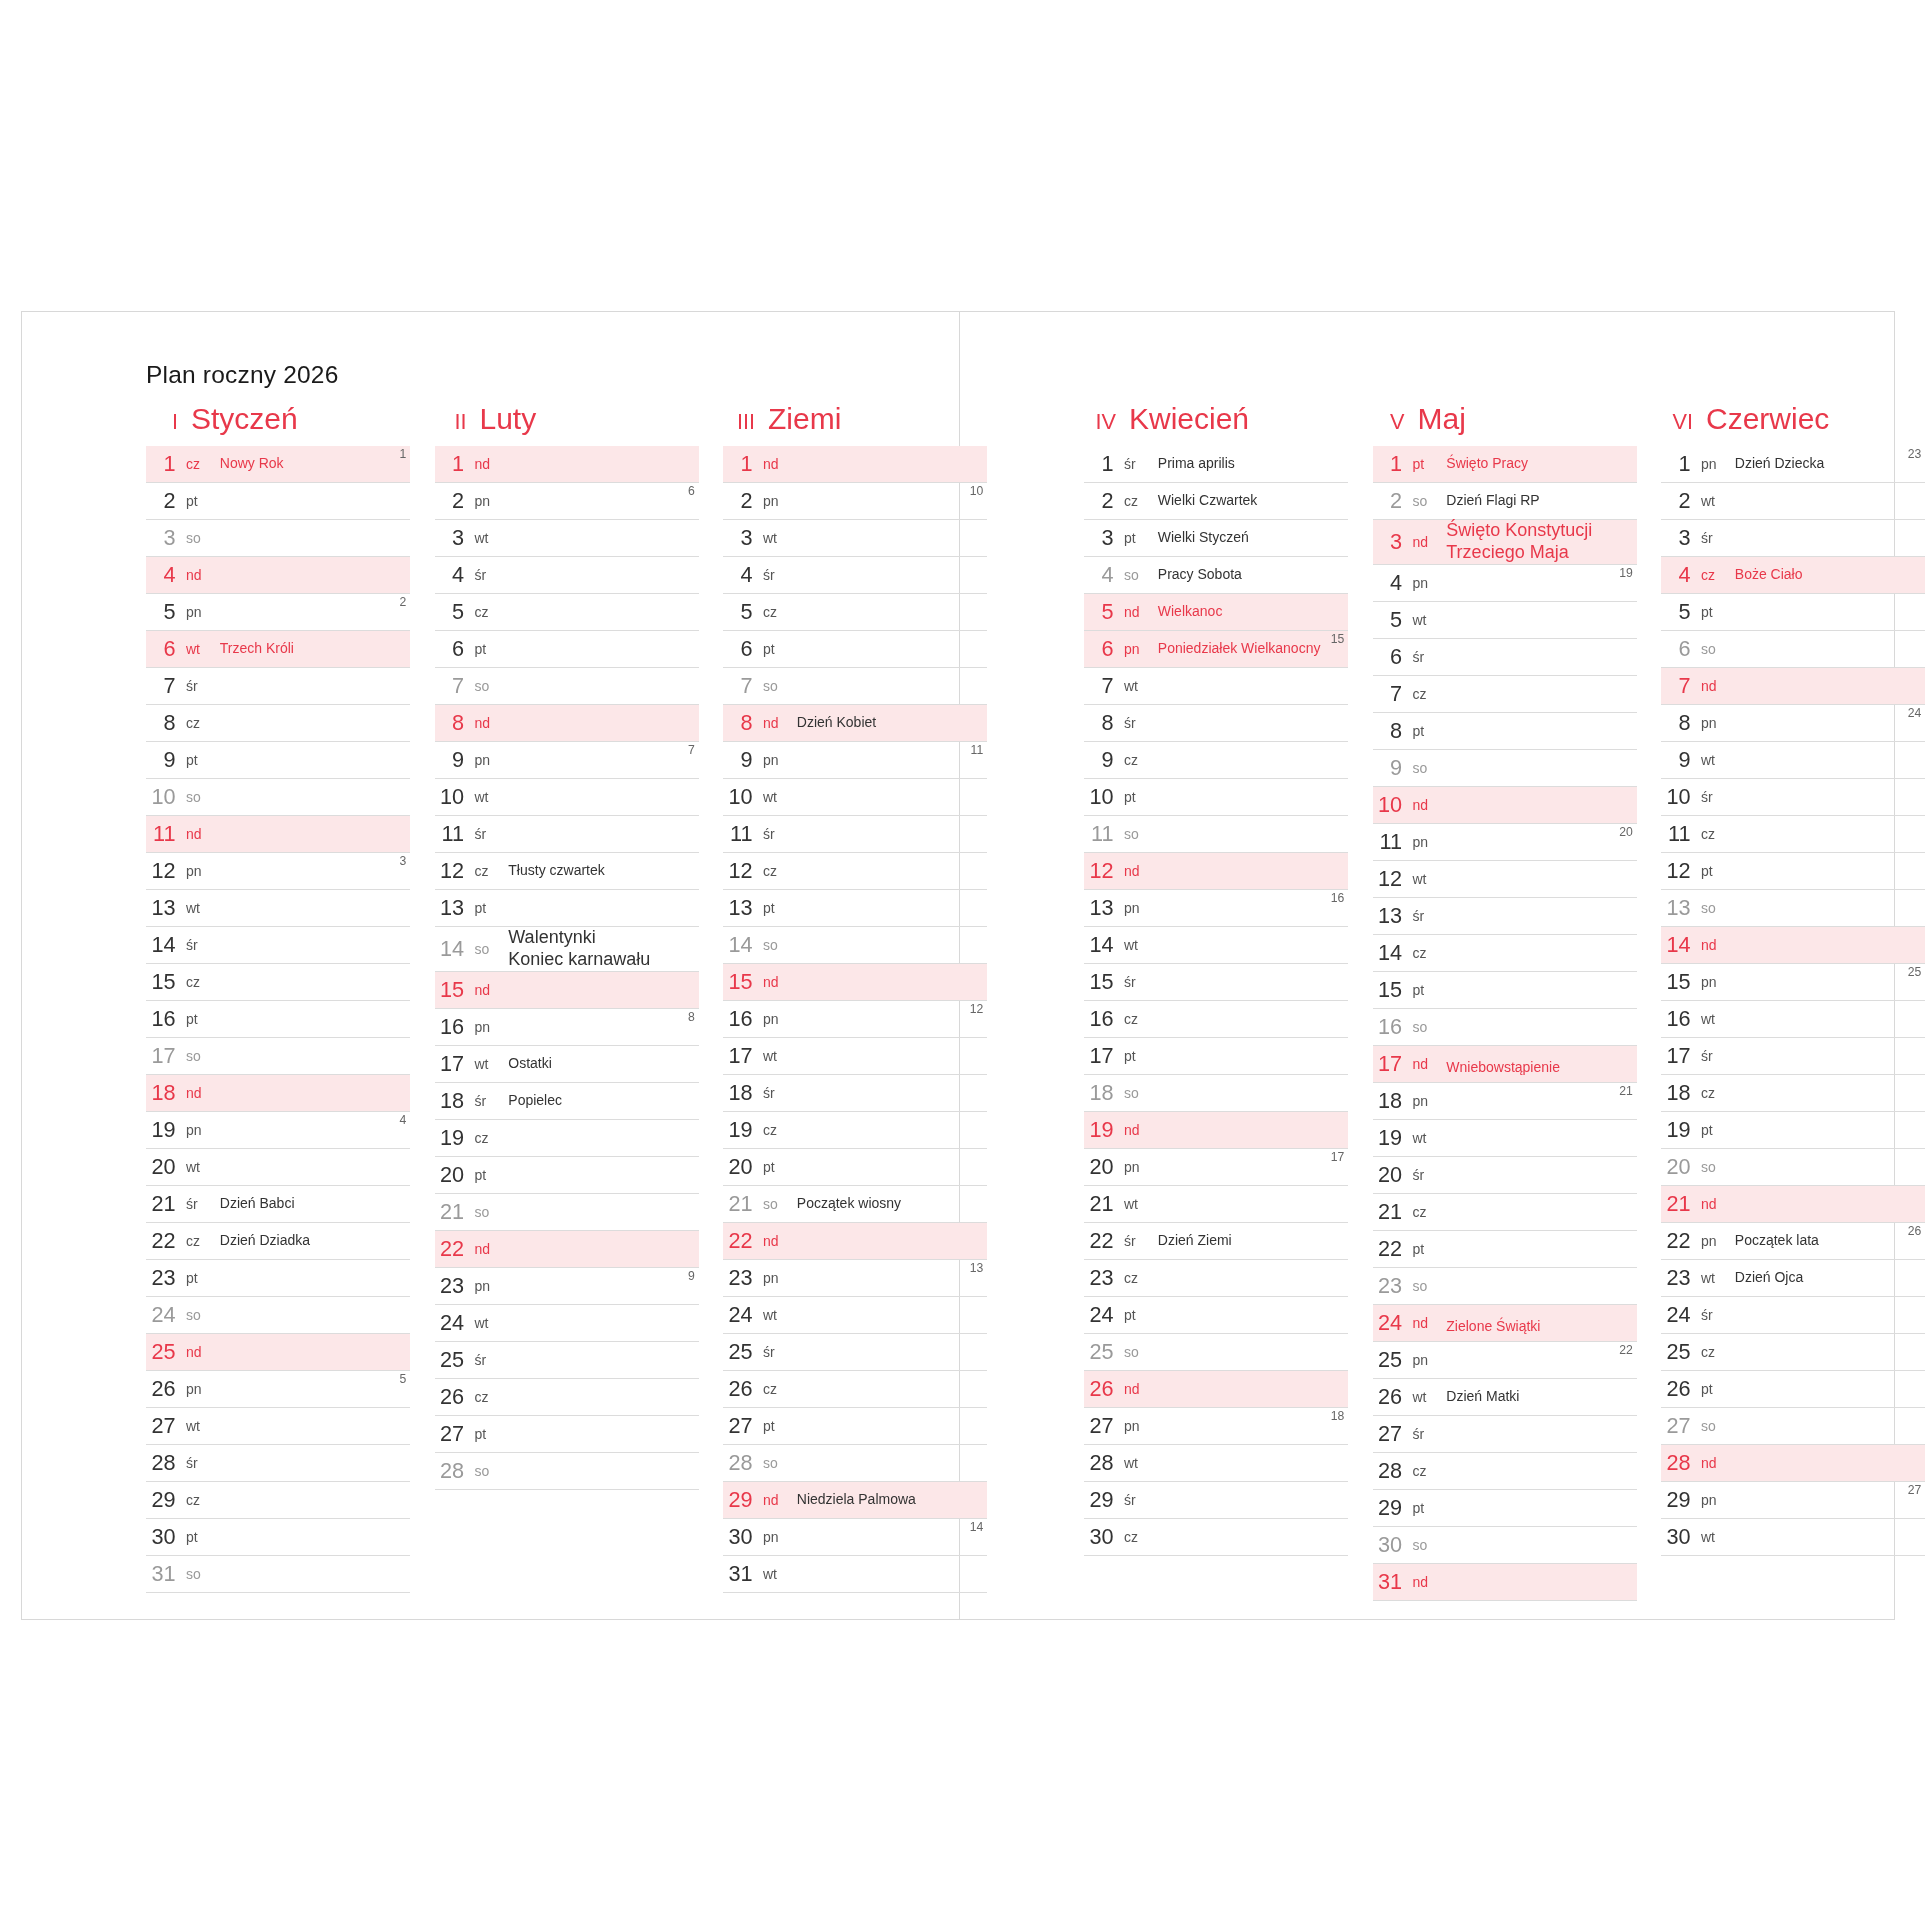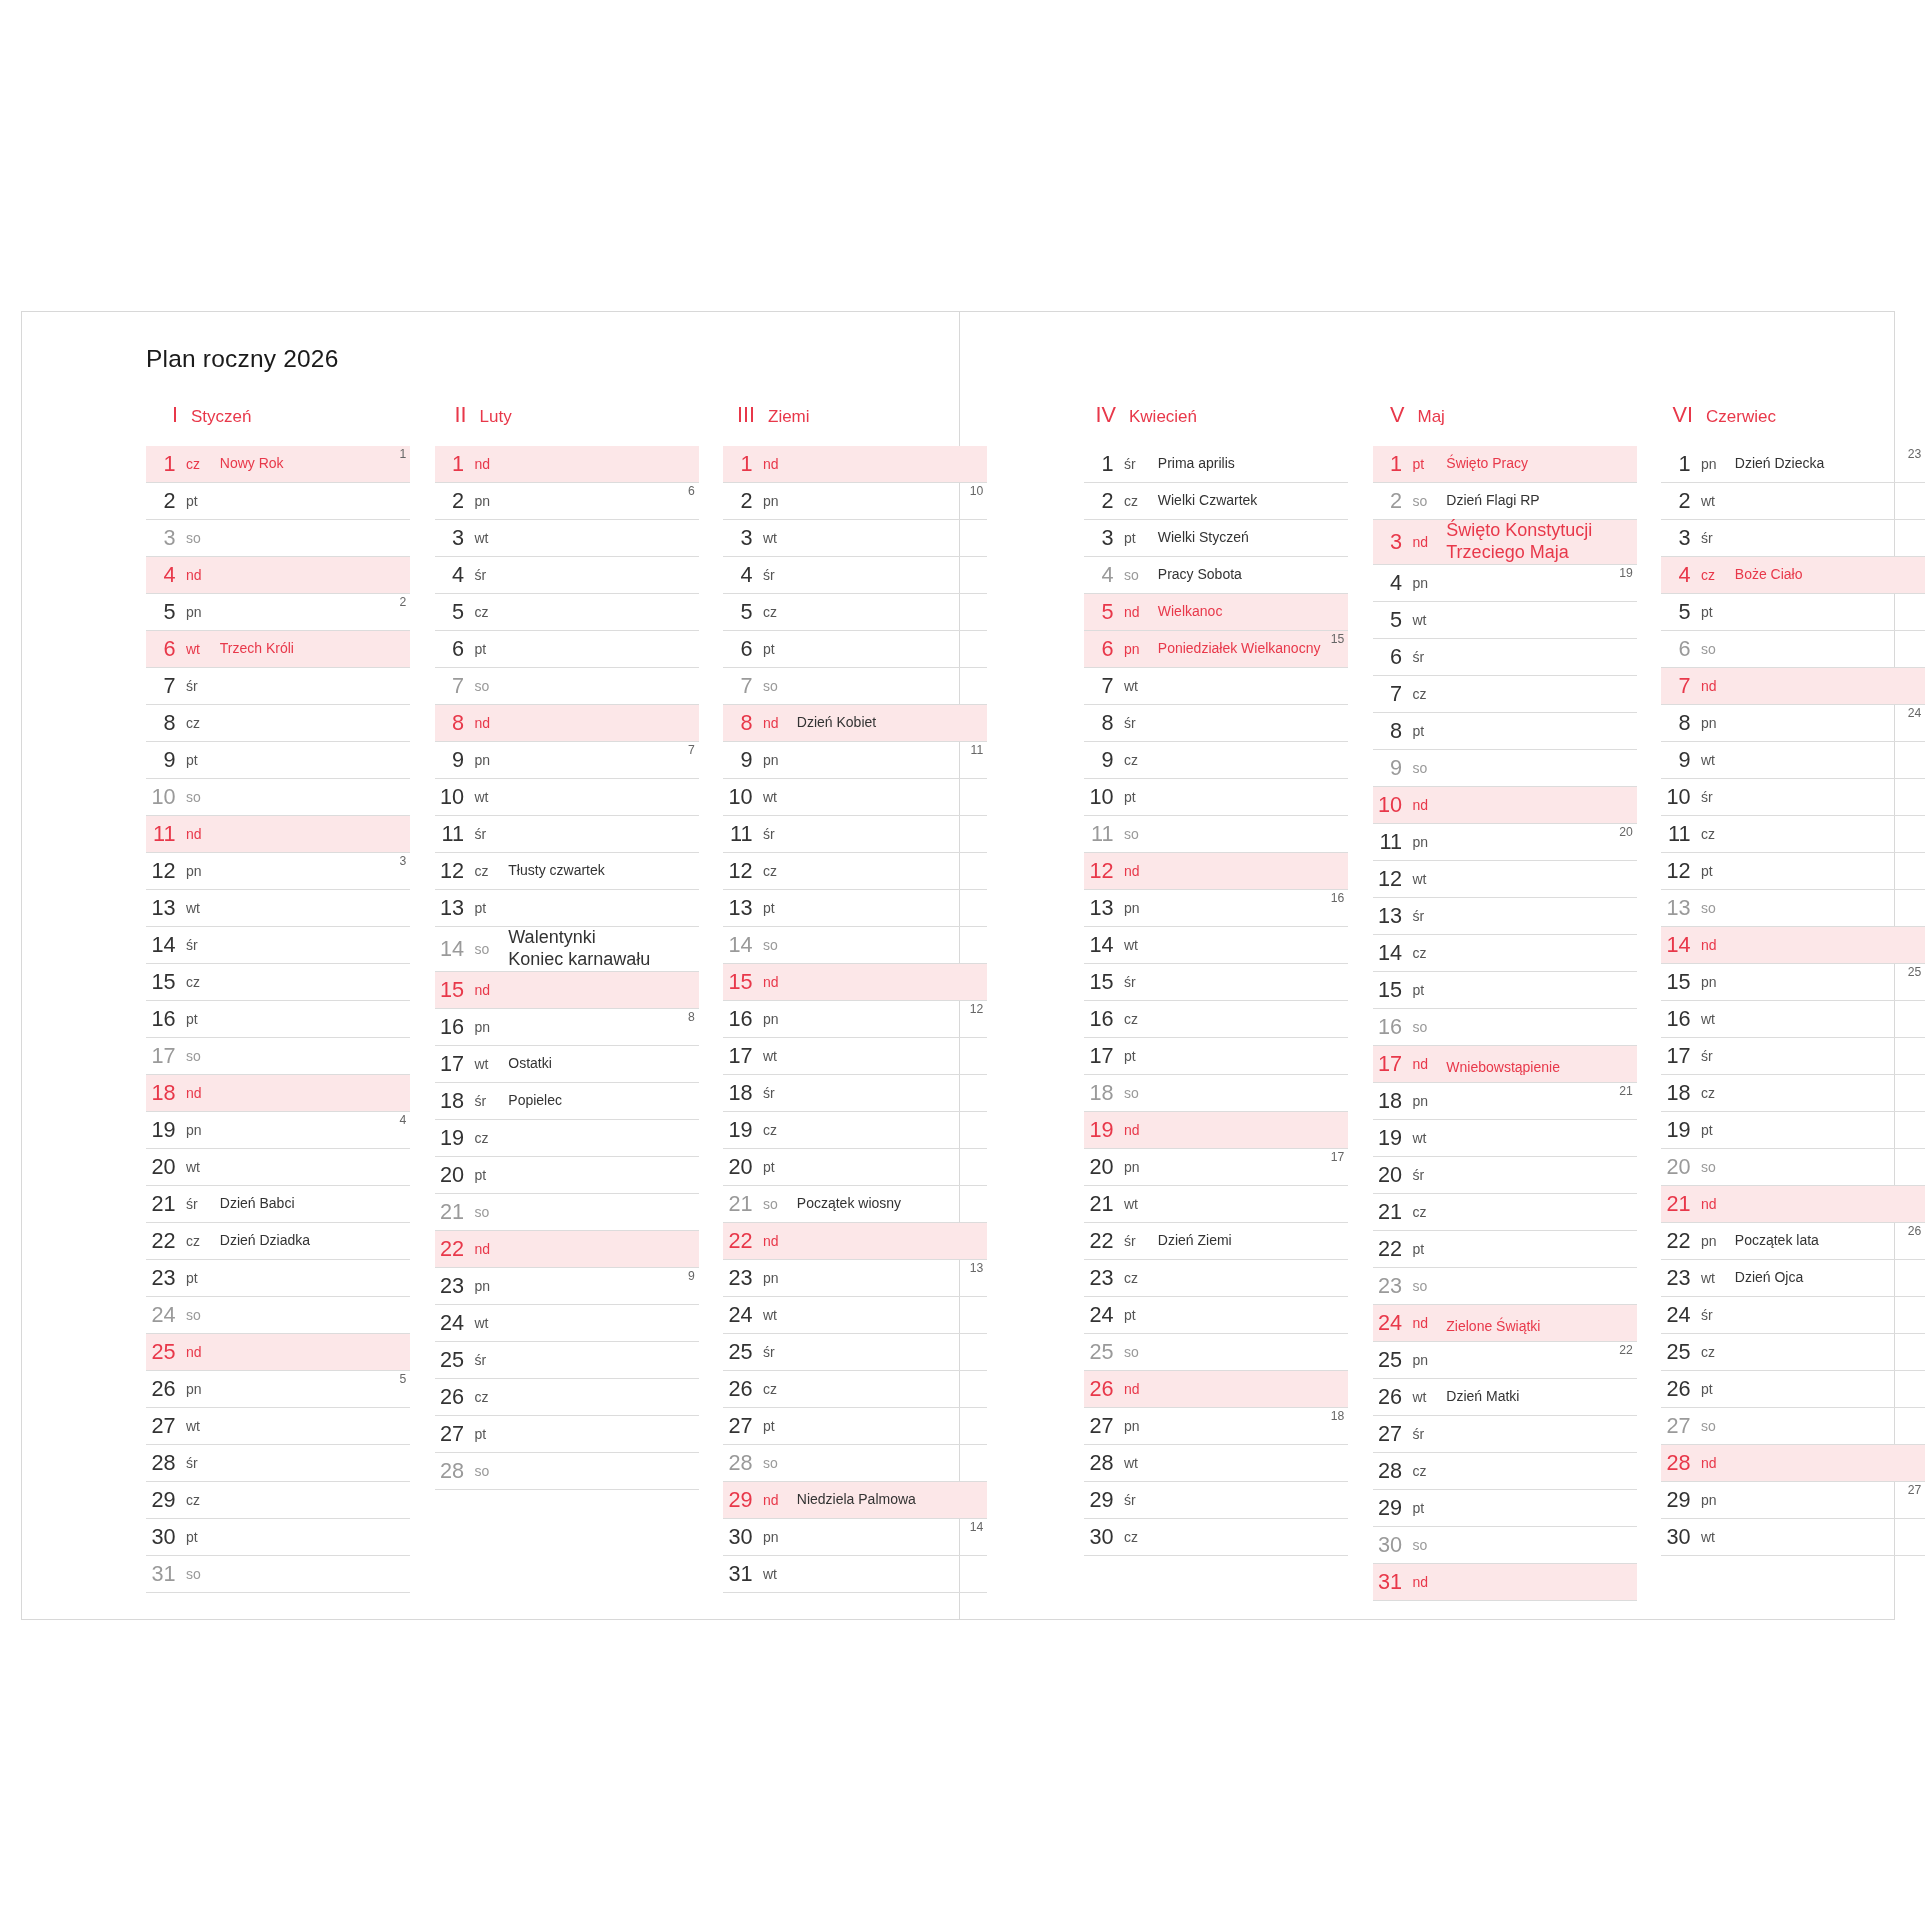--- a/index.html
+++ b/index.html
@@ -25,21 +25,21 @@
   }
   .page{
     position:absolute;
     top:0;height:100%;
   }
   .page.left{left:0;width:937px;}
   .page.right{left:968px;width:935px;}
 
   .doc-title{
     position:absolute;
-    left:124px;top:33px;
+    left:124px;top:49px;
     font-size:24.5px;
     color:#1a1a1a;
     letter-spacing:0.2px;
   }
 
   .months{
     position:absolute;
     top:90px;
     display:flex;
     gap:24.5px;
@@ -58,21 +58,21 @@
     color:#e8384a;
     font-size:22.6px;
     white-space:nowrap;
   }
   .month-roman{
     display:inline-block;
     min-width:32px;
     text-align:right;
     font-size:21.7px;
   }
-  .month-name{font-size:17px;}
+  .month-name{font-size:30px;}
 
   .days{
     margin-top:5.6px;
   }
   .day{
     position:relative;
     height:37px;
     border-bottom:0.9px solid #dcdcdc;
     display:flex;
     align-items:center;

